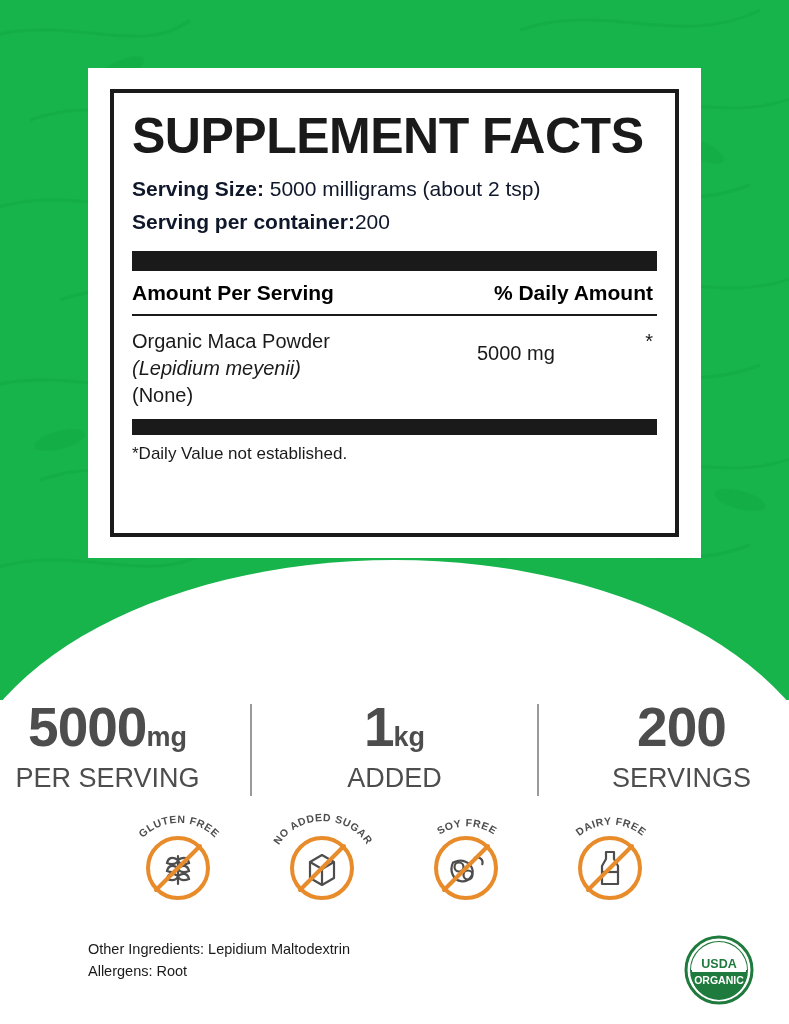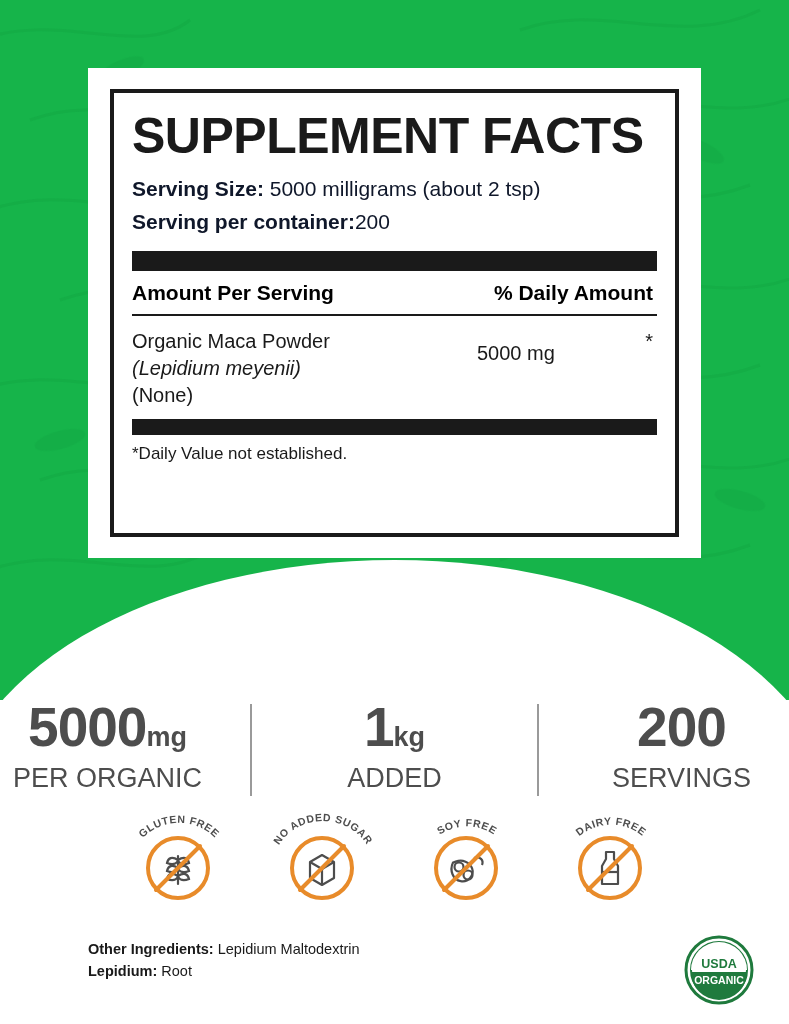--- a/index.html
+++ b/index.html
@@ -212,21 +212,21 @@
   
   .bottom-text {
     position: absolute;
     left: 88px;
     top: 938px;
     font-size: 14.5px;
     color: #1a1a1a;
     line-height: 1.55;
   }
   .bottom-text b {
-    font-weight: bold;
+    font-weight: normal;
   }
   .usda {
     position: absolute;
     right: 34px;
     bottom: 18px;
     width: 72px;
     height: 72px;
   }
 </style>
 </head>
@@ -296,21 +296,21 @@
 
       <div class="bar-thin"></div>
 
       <div class="footnote">*Daily Value not established.</div>
     </div>
   </div>
 
   <div class="stats">
     <div class="stat">
       <div class="big"><span>5000</span><span class="unit">mg</span></div>
-      <div class="sub">PER ORGANIC</div>
+      <div class="sub">PER SERVING</div>
     </div>
     <div class="divider"></div>
     <div class="stat">
       <div class="big"><span>1</span><span class="unit">kg</span></div>
       <div class="sub">ADDED</div>
     </div>
     <div class="divider"></div>
     <div class="stat">
       <div class="big"><span>200</span><span class="unit"></span></div>
       <div class="sub">SERVINGS</div>
@@ -396,21 +396,21 @@
     </div>
 
   </div>
 
   <div class="bottom-text">
     <div>
       <b>Other Ingredients:</b>
       <span>Lepidium Maltodextrin</span>
     </div>
     <div>
-      <b>Lepidium:</b>
+      <b>Allergens:</b>
       <span>Root</span>
     </div>
   </div>
 
   <svg class="usda" viewBox="0 0 72 72">
     <circle cx="36" cy="36" r="33" fill="#ffffff" stroke="#1f7a3d" stroke-width="3"></circle>
     <circle cx="36" cy="36" r="28" fill="#ffffff" stroke="#1f7a3d" stroke-width="2"></circle>
     <path d="M8,36 a28,28 0 0 1 56,0 z" fill="#ffffff"></path>
     <path d="M8,38 a28,28 0 0 0 56,0 z" fill="#1f7a3d"></path>
     <text x="36" y="34" text-anchor="middle" font-family="Liberation Sans, sans-serif" font-size="12.5" font-weight="bold" fill="#1f7a3d">USDA</text>

